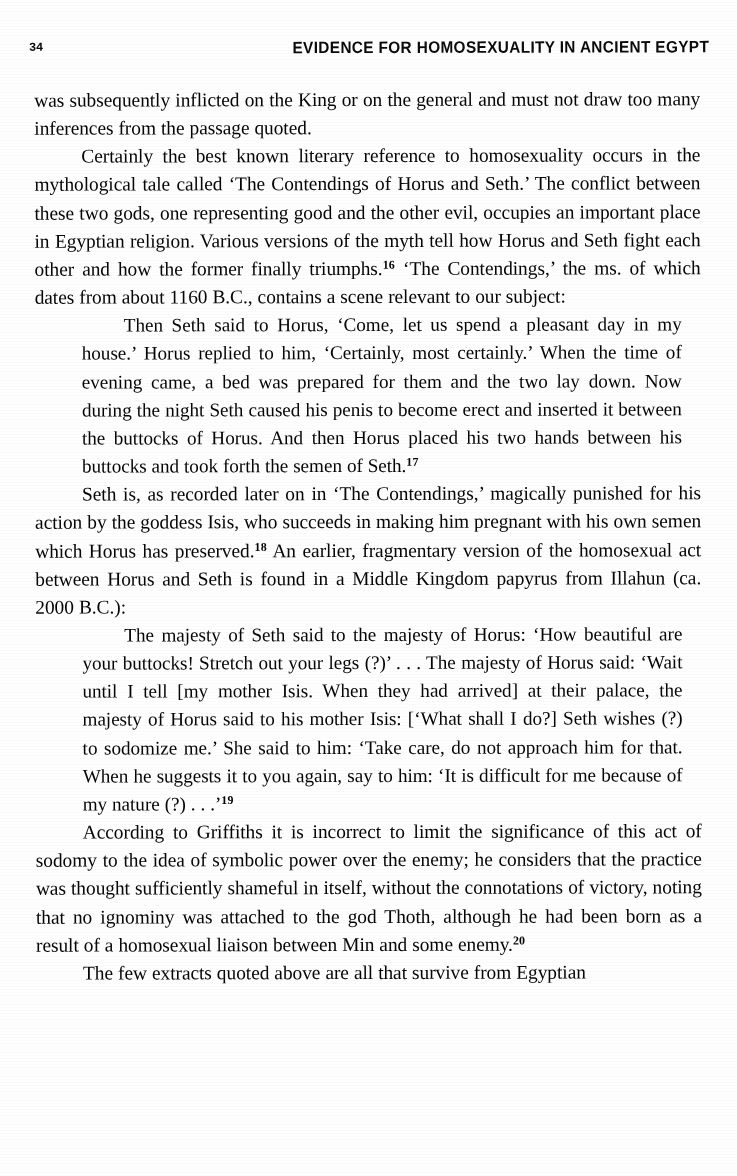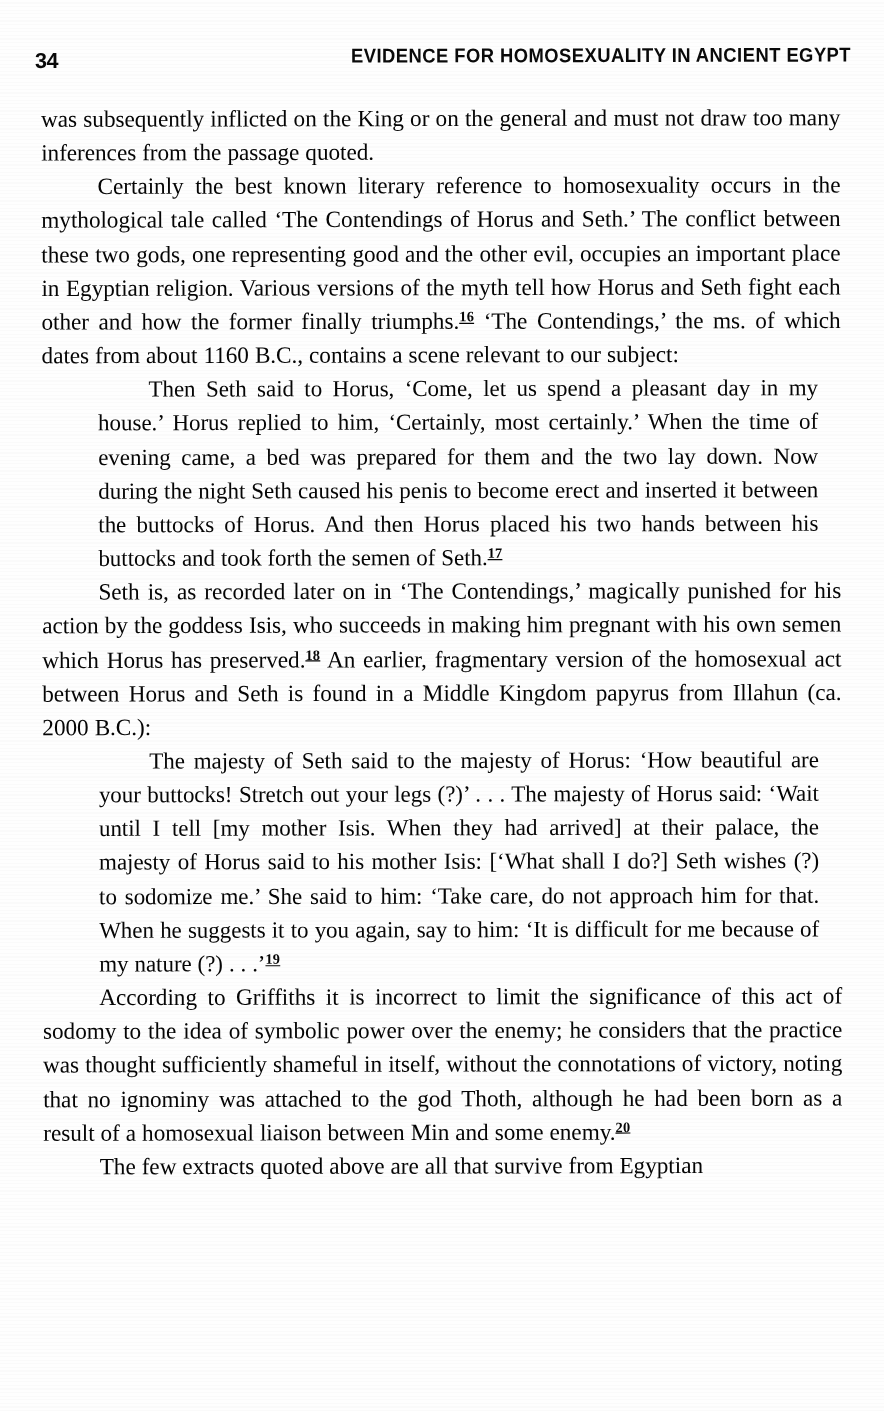--- a/index.html
+++ b/index.html
@@ -23,23 +23,23 @@
     position: absolute;
     top: 38px;
     left: 30px;
     right: 27px;
     height: 22px;
   }
   #folio {
     position: absolute;
     left: 0;
     top: 2px;
-    font-family: Liberation Sans, sans-serif;
+    font-family: Liberation Mono, monospace;
     font-weight: bold;
-    font-size: 18px;
+    font-size: 12px;
     letter-spacing: -0.3px;
     color: #0a0a0a;
   }
   #runhead {
     position: absolute;
     right: 0;
     top: 0;
     font-family: "Liberation Sans", "DejaVu Sans", sans-serif;
     font-weight: bold;
     font-size: 16.5px;
@@ -83,21 +83,20 @@
   }
   
   p, blockquote p { text-align-last: left; }
 
   sup {
     font-size: 0.62em;
     vertical-align: 0.52em;
     line-height: 0;
     font-weight: bold;
     letter-spacing: 0.2px;
-    text-decoration: underline;
   }
 
   
   #ink {
     position: absolute;
     inset: 0;
     transform: rotate(-0.12deg);
     transform-origin: 50% 40%;
   }
   #grain {

